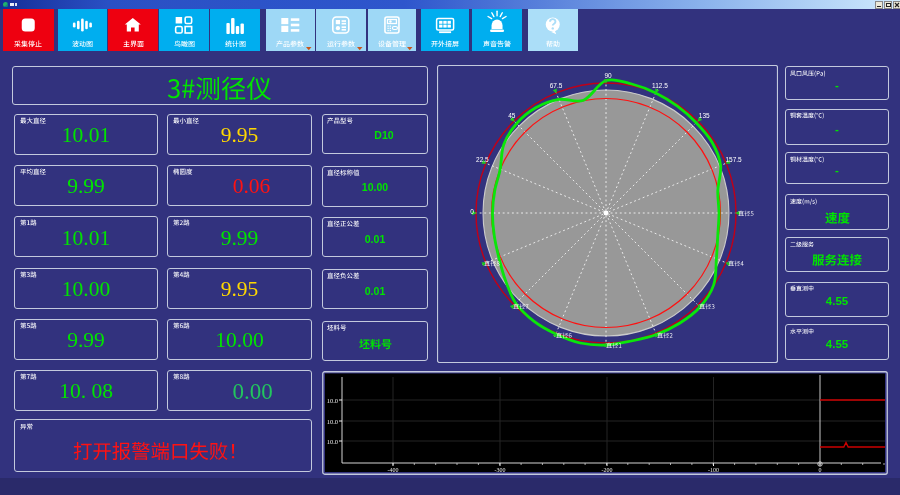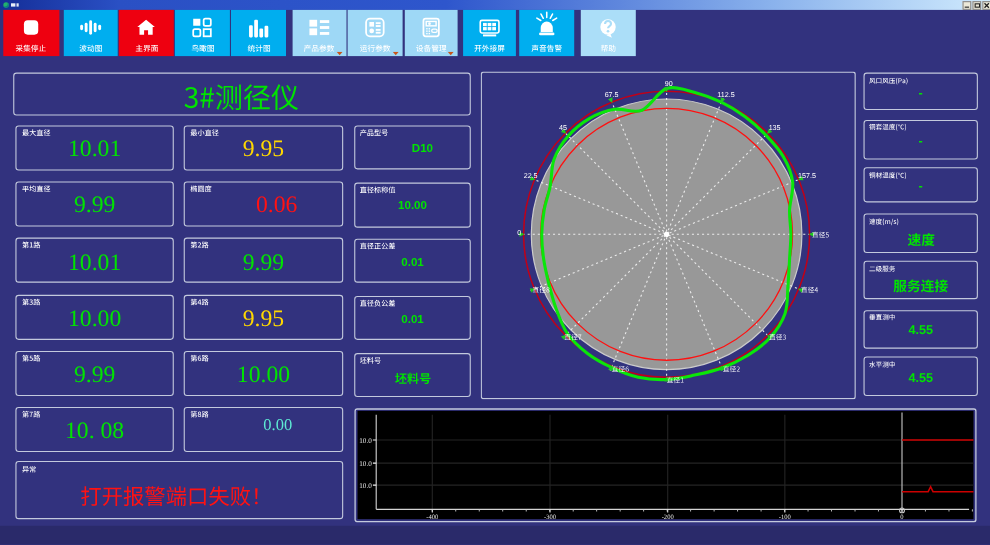--- a/index.html
+++ b/index.html
@@ -230,21 +230,21 @@
 <div class="val" style="left:167px;top:328.0px;width:145px;font-size:21.5px;font-family:'Liberation Serif',serif;color:#00e400">10.00</div>
 <div class="card" style="left:14px;top:369.5px;width:144px;height:41px"></div>
 <svg style="position:absolute;left:19.0px;top:372.5px" width="19" height="11">
       <path fill="#ffffff" d="M2.4 3.4H6.0V2.9H1.8V2.4H6.6V3.9H2.4ZM2.1 3.4H2.7Q2.6 3.7 2.6 3.9Q2.6 4.2 2.5 4.5Q2.5 4.7 2.4 4.9H1.8Q1.9 4.7 1.9 4.5Q2.0 4.2 2.0 3.9Q2.1 3.6 2.1 3.4ZM2.2 4.4H6.4V4.9H2.1ZM6.3 4.4H6.9Q6.9 4.4 6.9 4.5Q6.9 4.6 6.9 4.7Q6.8 5.3 6.8 5.7Q6.7 6.0 6.6 6.1Q6.5 6.2 6.4 6.3Q6.3 6.3 6.1 6.3Q6.0 6.3 5.8 6.3Q5.5 6.3 5.3 6.3Q5.3 6.2 5.2 6.0Q5.2 5.9 5.1 5.8Q5.3 5.8 5.5 5.8Q5.7 5.8 5.8 5.8Q5.9 5.8 6.0 5.8Q6.0 5.8 6.0 5.7Q6.1 5.7 6.2 5.4Q6.2 5.1 6.3 4.5ZM3.9 2.5H4.5V6.6H3.9ZM3.8 4.6 4.2 4.8Q4.0 5.2 3.6 5.5Q3.2 5.9 2.7 6.1Q2.2 6.4 1.8 6.6Q1.7 6.5 1.7 6.4Q1.6 6.3 1.5 6.2Q1.5 6.2 1.4 6.1Q1.8 6.0 2.3 5.7Q2.7 5.5 3.1 5.2Q3.5 4.9 3.8 4.6ZM2.3 1.1H4.3V1.6H2.3ZM4.8 1.1H7.2V1.5H4.8ZM2.3 0.5 2.9 0.7Q2.7 1.2 2.4 1.6Q2.1 2.1 1.8 2.4Q1.7 2.3 1.6 2.3Q1.5 2.2 1.4 2.2Q1.3 2.1 1.3 2.1Q1.6 1.8 1.9 1.4Q2.2 1.0 2.3 0.5ZM4.9 0.5 5.5 0.7Q5.3 1.1 5.1 1.6Q4.8 2.1 4.6 2.4Q4.5 2.3 4.4 2.3Q4.3 2.2 4.2 2.1Q4.1 2.1 4.0 2.0Q4.3 1.8 4.5 1.4Q4.8 1.0 4.9 0.5ZM2.7 1.5 3.2 1.3Q3.3 1.5 3.4 1.7Q3.6 2.0 3.6 2.1L3.1 2.3Q3.0 2.1 2.9 1.9Q2.8 1.7 2.7 1.5ZM5.4 1.5 5.9 1.3Q6.1 1.5 6.3 1.7Q6.4 1.9 6.5 2.1L6.0 2.3Q5.9 2.1 5.7 1.9Q5.6 1.7 5.4 1.5Z M8.8 6.0Q8.8 5.4 8.9 4.8Q8.9 4.3 9.1 3.8Q9.2 3.3 9.5 2.8Q9.7 2.4 10.1 1.9H7.8V1.3H10.9V1.7Q10.5 2.2 10.2 2.7Q10.0 3.2 9.8 3.7Q9.7 4.2 9.6 4.8Q9.6 5.3 9.5 6.0Z M14.7 5.8H16.8V6.3H14.7ZM15.0 1.2H16.7V1.7H15.0ZM14.4 4.2H17.1V6.6H16.5V4.7H15.0V6.6H14.4ZM16.5 1.2H16.6L16.7 1.2L17.1 1.3Q16.9 1.9 16.6 2.4Q16.3 3.0 15.9 3.3Q15.5 3.7 15.1 4.0Q14.6 4.3 14.2 4.6Q14.1 4.4 14.0 4.3Q13.9 4.2 13.8 4.1Q14.2 3.9 14.7 3.7Q15.1 3.4 15.4 3.0Q15.8 2.7 16.0 2.2Q16.3 1.8 16.5 1.3ZM15.1 0.6 15.7 0.7Q15.5 1.1 15.3 1.6Q15.1 2.0 14.9 2.3Q14.6 2.7 14.3 2.9Q14.3 2.9 14.2 2.8Q14.1 2.7 14.0 2.7Q13.9 2.6 13.9 2.6Q14.3 2.2 14.6 1.7Q14.9 1.1 15.1 0.6ZM15.0 1.5Q15.1 1.9 15.4 2.2Q15.6 2.6 15.9 2.9Q16.3 3.2 16.7 3.5Q17.1 3.8 17.6 4.0Q17.5 4.0 17.4 4.1Q17.4 4.2 17.3 4.3Q17.2 4.4 17.2 4.5Q16.7 4.3 16.3 4.0Q15.9 3.6 15.5 3.3Q15.2 2.9 15.0 2.5Q14.7 2.2 14.6 1.8ZM11.7 3.4H12.2V5.8H11.7ZM12.3 1.3V2.4H13.4V1.3ZM11.8 0.8H13.9V2.9H11.8ZM12.7 2.7H13.2V5.6H12.7ZM11.4 5.7Q11.7 5.6 12.2 5.6Q12.6 5.5 13.1 5.4Q13.6 5.2 14.0 5.1L14.1 5.7Q13.4 5.8 12.7 6.0Q12.1 6.2 11.5 6.3ZM12.9 3.7H14.0V4.3H12.9Z"></path>
     </svg>
 <div class="val" style="left:14px;top:379.0px;width:144px;font-size:21.5px;font-family:'Liberation Serif',serif;color:#00e400">10. 08</div>
 <div class="card" style="left:167px;top:369.5px;width:145px;height:41px"></div>
 <svg style="position:absolute;left:172.0px;top:372.5px" width="19" height="11">
       <path fill="#ffffff" d="M2.4 3.4H6.0V2.9H1.8V2.4H6.6V3.9H2.4ZM2.1 3.4H2.7Q2.6 3.7 2.6 3.9Q2.6 4.2 2.5 4.5Q2.5 4.7 2.4 4.9H1.8Q1.9 4.7 1.9 4.5Q2.0 4.2 2.0 3.9Q2.1 3.6 2.1 3.4ZM2.2 4.4H6.4V4.9H2.1ZM6.3 4.4H6.9Q6.9 4.4 6.9 4.5Q6.9 4.6 6.9 4.7Q6.8 5.3 6.8 5.7Q6.7 6.0 6.6 6.1Q6.5 6.2 6.4 6.3Q6.3 6.3 6.1 6.3Q6.0 6.3 5.8 6.3Q5.5 6.3 5.3 6.3Q5.3 6.2 5.2 6.0Q5.2 5.9 5.1 5.8Q5.3 5.8 5.5 5.8Q5.7 5.8 5.8 5.8Q5.9 5.8 6.0 5.8Q6.0 5.8 6.0 5.7Q6.1 5.7 6.2 5.4Q6.2 5.1 6.3 4.5ZM3.9 2.5H4.5V6.6H3.9ZM3.8 4.6 4.2 4.8Q4.0 5.2 3.6 5.5Q3.2 5.9 2.7 6.1Q2.2 6.4 1.8 6.6Q1.7 6.5 1.7 6.4Q1.6 6.3 1.5 6.2Q1.5 6.2 1.4 6.1Q1.8 6.0 2.3 5.7Q2.7 5.5 3.1 5.2Q3.5 4.9 3.8 4.6ZM2.3 1.1H4.3V1.6H2.3ZM4.8 1.1H7.2V1.5H4.8ZM2.3 0.5 2.9 0.7Q2.7 1.2 2.4 1.6Q2.1 2.1 1.8 2.4Q1.7 2.3 1.6 2.3Q1.5 2.2 1.4 2.2Q1.3 2.1 1.3 2.1Q1.6 1.8 1.9 1.4Q2.2 1.0 2.3 0.5ZM4.9 0.5 5.5 0.7Q5.3 1.1 5.1 1.6Q4.8 2.1 4.6 2.4Q4.5 2.3 4.4 2.3Q4.3 2.2 4.2 2.1Q4.1 2.1 4.0 2.0Q4.3 1.8 4.5 1.4Q4.8 1.0 4.9 0.5ZM2.7 1.5 3.2 1.3Q3.3 1.5 3.4 1.7Q3.6 2.0 3.6 2.1L3.1 2.3Q3.0 2.1 2.9 1.9Q2.8 1.7 2.7 1.5ZM5.4 1.5 5.9 1.3Q6.1 1.5 6.3 1.7Q6.4 1.9 6.5 2.1L6.0 2.3Q5.9 2.1 5.7 1.9Q5.6 1.7 5.4 1.5Z M9.4 6.1Q8.9 6.1 8.6 6.0Q8.2 5.8 8.0 5.5Q7.8 5.2 7.8 4.9Q7.8 4.5 7.9 4.3Q8.0 4.0 8.2 3.9Q8.4 3.7 8.7 3.6V3.5Q8.4 3.3 8.2 3.1Q8.0 2.8 8.0 2.4Q8.0 2.0 8.2 1.8Q8.4 1.5 8.7 1.3Q9.0 1.2 9.4 1.2Q9.8 1.2 10.1 1.3Q10.4 1.5 10.6 1.8Q10.7 2.1 10.7 2.4Q10.7 2.7 10.6 2.9Q10.5 3.1 10.4 3.3Q10.3 3.5 10.1 3.6V3.6Q10.3 3.7 10.5 3.9Q10.7 4.1 10.8 4.3Q10.9 4.5 10.9 4.9Q10.9 5.2 10.7 5.5Q10.5 5.8 10.2 6.0Q9.8 6.1 9.4 6.1ZM9.7 3.4Q9.9 3.2 10.0 3.0Q10.1 2.7 10.1 2.5Q10.1 2.3 10.0 2.1Q9.9 1.9 9.8 1.8Q9.6 1.7 9.4 1.7Q9.1 1.7 8.9 1.9Q8.7 2.1 8.7 2.4Q8.7 2.7 8.8 2.9Q9.0 3.0 9.2 3.2Q9.4 3.3 9.7 3.4ZM9.4 5.6Q9.6 5.6 9.8 5.5Q10.0 5.4 10.1 5.2Q10.2 5.1 10.2 4.9Q10.2 4.6 10.1 4.5Q10.0 4.3 9.9 4.2Q9.7 4.1 9.5 4.0Q9.3 3.9 9.0 3.8Q8.8 4.0 8.6 4.2Q8.5 4.5 8.5 4.8Q8.5 5.0 8.6 5.2Q8.7 5.4 8.9 5.5Q9.1 5.6 9.4 5.6Z M14.7 5.8H16.8V6.3H14.7ZM15.0 1.2H16.7V1.7H15.0ZM14.4 4.2H17.1V6.6H16.5V4.7H15.0V6.6H14.4ZM16.5 1.2H16.6L16.7 1.2L17.1 1.3Q16.9 1.9 16.6 2.4Q16.3 3.0 15.9 3.3Q15.5 3.7 15.1 4.0Q14.6 4.3 14.2 4.6Q14.1 4.4 14.0 4.3Q13.9 4.2 13.8 4.1Q14.2 3.9 14.7 3.7Q15.1 3.4 15.4 3.0Q15.8 2.7 16.0 2.2Q16.3 1.8 16.5 1.3ZM15.1 0.6 15.7 0.7Q15.5 1.1 15.3 1.6Q15.1 2.0 14.9 2.3Q14.6 2.7 14.3 2.9Q14.3 2.9 14.2 2.8Q14.1 2.7 14.0 2.7Q13.9 2.6 13.9 2.6Q14.3 2.2 14.6 1.7Q14.9 1.1 15.1 0.6ZM15.0 1.5Q15.1 1.9 15.4 2.2Q15.6 2.6 15.9 2.9Q16.3 3.2 16.7 3.5Q17.1 3.8 17.6 4.0Q17.5 4.0 17.4 4.1Q17.4 4.2 17.3 4.3Q17.2 4.4 17.2 4.5Q16.7 4.3 16.3 4.0Q15.9 3.6 15.5 3.3Q15.2 2.9 15.0 2.5Q14.7 2.2 14.6 1.8ZM11.7 3.4H12.2V5.8H11.7ZM12.3 1.3V2.4H13.4V1.3ZM11.8 0.8H13.9V2.9H11.8ZM12.7 2.7H13.2V5.6H12.7ZM11.4 5.7Q11.7 5.6 12.2 5.6Q12.6 5.5 13.1 5.4Q13.6 5.2 14.0 5.1L14.1 5.7Q13.4 5.8 12.7 6.0Q12.1 6.2 11.5 6.3ZM12.9 3.7H14.0V4.3H12.9Z"></path>
     </svg>
-<div class="val" style="left:167px;top:379.0px;width:171px;font-size:15px;font-family:'Liberation Serif',serif;color:#5eead4">0.00</div>
+<div class="val" style="left:167px;top:379.0px;width:171px;font-size:23px;font-family:'Liberation Serif',serif;color:#22c55e">0.00</div>
 <div class="card" style="left:14px;top:419px;width:298px;height:53px"></div>
 <svg style="position:absolute;left:19.0px;top:422.5px" width="15" height="11">
       <path fill="#ffffff" d="M1.3 4.5H7.2V5.1H1.3ZM2.7 3.9H3.3V4.4Q3.3 4.7 3.2 5.0Q3.2 5.3 3.0 5.6Q2.9 5.9 2.5 6.1Q2.2 6.4 1.7 6.6Q1.7 6.5 1.6 6.4Q1.5 6.4 1.5 6.3Q1.4 6.2 1.3 6.1Q1.8 6.0 2.0 5.7Q2.3 5.5 2.4 5.3Q2.6 5.1 2.6 4.9Q2.7 4.6 2.7 4.4ZM5.2 3.9H5.8V6.6H5.2ZM1.9 1.2H2.5V2.8Q2.5 3.0 2.6 3.0Q2.6 3.1 2.8 3.1Q3.0 3.2 3.4 3.2Q3.4 3.2 3.6 3.2Q3.8 3.2 4.1 3.2Q4.3 3.2 4.5 3.2Q4.8 3.2 5.1 3.2Q5.3 3.2 5.5 3.2Q5.7 3.2 5.8 3.2Q6.1 3.2 6.2 3.1Q6.4 3.1 6.4 3.0Q6.5 2.8 6.5 2.6Q6.6 2.6 6.8 2.7Q7.0 2.7 7.1 2.8Q7.0 3.1 6.9 3.3Q6.8 3.5 6.6 3.6Q6.3 3.7 5.8 3.7Q5.8 3.7 5.6 3.7Q5.4 3.7 5.1 3.7Q4.9 3.7 4.6 3.7Q4.3 3.7 4.1 3.7Q3.8 3.7 3.6 3.7Q3.5 3.7 3.4 3.7Q2.8 3.7 2.5 3.6Q2.2 3.6 2.0 3.4Q1.9 3.2 1.9 2.8ZM2.1 2.0H5.8V1.4H1.9V0.9H6.4V2.5H2.1Z M10.5 3.7H11.1V6.6H10.5ZM9.6 2.9V3.4H11.9V2.9ZM9.0 2.4H12.5V3.9H9.0ZM8.4 4.4H12.8V4.9H9.1V6.3H8.4ZM12.5 4.4H13.1V5.7Q13.1 5.9 13.1 6.1Q13.0 6.2 12.9 6.3Q12.7 6.3 12.4 6.3Q12.2 6.3 11.8 6.3Q11.8 6.2 11.7 6.1Q11.6 5.9 11.6 5.8Q11.8 5.8 11.9 5.8Q12.1 5.8 12.2 5.8Q12.3 5.8 12.4 5.8Q12.5 5.8 12.5 5.8Q12.5 5.8 12.5 5.7ZM10.5 0.6H11.1V1.7H10.5ZM8.0 1.5H13.5V3.0H12.9V2.1H8.6V3.0H8.0ZM8.5 0.8 9.1 0.6Q9.3 0.8 9.4 1.0Q9.5 1.2 9.6 1.3L9.0 1.6Q9.0 1.4 8.8 1.2Q8.7 1.0 8.5 0.8ZM12.4 0.6 13.0 0.8Q12.9 1.0 12.7 1.2Q12.5 1.4 12.4 1.6L11.9 1.4Q12.0 1.3 12.1 1.1Q12.1 1.0 12.2 0.9Q12.3 0.7 12.4 0.6Z"></path>
     </svg>
 <svg class="abs" style="left:72.7px;top:441px" width="177" height="25">
       <path fill="#ff1212" d="M0.8 11.4Q1.7 11.1 2.9 10.8Q4.1 10.5 5.4 10.1Q6.7 9.7 8.0 9.4L8.2 10.7Q6.4 11.3 4.5 11.8Q2.7 12.4 1.2 12.8ZM0.9 5.0H8.0V6.4H0.9ZM3.9 1.1H5.3V17.0Q5.3 17.6 5.1 18.0Q5.0 18.3 4.6 18.5Q4.2 18.7 3.6 18.7Q2.9 18.8 1.9 18.8Q1.9 18.5 1.7 18.1Q1.6 17.7 1.5 17.4Q2.1 17.4 2.7 17.4Q3.3 17.4 3.5 17.4Q3.9 17.4 3.9 17.0ZM8.1 2.7H18.7V4.2H8.1ZM13.6 3.3H15.2V16.8Q15.2 17.6 15.0 18.0Q14.8 18.4 14.2 18.6Q13.7 18.8 12.8 18.8Q11.8 18.8 10.5 18.8Q10.4 18.6 10.3 18.3Q10.2 18.1 10.1 17.8Q10.0 17.5 9.9 17.3Q10.6 17.3 11.2 17.3Q11.9 17.3 12.4 17.3Q12.9 17.3 13.1 17.3Q13.4 17.3 13.5 17.2Q13.6 17.1 13.6 16.8Z M21.1 2.4H37.2V3.8H21.1ZM20.4 9.3H37.8V10.7H20.4ZM32.0 3.1H33.5V19.0H32.0ZM25.1 3.1H26.6V8.5Q26.6 9.9 26.4 11.3Q26.2 12.7 25.8 14.1Q25.3 15.5 24.3 16.7Q23.3 18.0 21.6 19.0Q21.5 18.8 21.3 18.6Q21.1 18.5 20.9 18.3Q20.6 18.1 20.5 17.9Q22.0 17.0 22.9 15.9Q23.9 14.7 24.3 13.5Q24.8 12.3 24.9 11.0Q25.1 9.7 25.1 8.5Z M48.0 8.4H55.7V9.7H48.0ZM50.2 9.1Q50.9 11.0 51.9 12.7Q53.0 14.4 54.4 15.6Q55.8 16.9 57.5 17.7Q57.3 17.8 57.1 18.0Q56.9 18.2 56.8 18.5Q56.6 18.7 56.5 18.9Q54.7 18.0 53.3 16.6Q51.9 15.2 50.8 13.4Q49.7 11.5 48.9 9.5ZM55.3 8.4H55.6L55.9 8.4L56.8 8.7Q56.3 10.9 55.4 12.9Q54.4 14.8 52.9 16.4Q51.5 18.0 49.6 19.0Q49.4 18.7 49.1 18.4Q48.8 18.1 48.6 17.9Q49.9 17.2 51.0 16.2Q52.2 15.3 53.0 14.0Q53.9 12.8 54.4 11.5Q55.0 10.1 55.3 8.7ZM54.7 1.8H56.2Q56.2 1.8 56.2 2.0Q56.2 2.2 56.2 2.4Q56.1 4.4 55.9 5.4Q55.8 6.3 55.5 6.7Q55.2 6.9 54.9 7.0Q54.5 7.1 54.0 7.2Q53.6 7.2 52.7 7.2Q51.8 7.2 50.9 7.1Q50.9 6.8 50.8 6.5Q50.6 6.2 50.5 5.9Q51.1 6.0 51.7 6.0Q52.3 6.0 52.8 6.0Q53.2 6.0 53.4 6.0Q53.7 6.0 53.9 6.0Q54.1 6.0 54.2 5.9Q54.4 5.7 54.5 5.3Q54.5 4.9 54.6 4.1Q54.7 3.3 54.7 2.0ZM39.4 11.4Q40.3 11.1 41.4 10.9Q42.5 10.6 43.7 10.2Q44.9 9.9 46.1 9.5L46.3 10.9Q44.6 11.4 42.9 12.0Q41.2 12.5 39.8 12.9ZM39.7 5.0H46.1V6.4H39.7ZM42.5 1.1H43.9V17.1Q43.9 17.8 43.8 18.2Q43.6 18.5 43.2 18.7Q42.7 18.9 42.0 18.9Q41.3 19.0 40.1 18.9Q40.1 18.7 39.9 18.3Q39.8 17.9 39.6 17.6Q40.5 17.6 41.1 17.6Q41.8 17.6 42.0 17.6Q42.3 17.6 42.4 17.5Q42.5 17.4 42.5 17.1ZM47.0 1.8H55.2V3.1H48.5V18.9H47.0Z M62.7 17.5H73.2V18.4H62.7ZM61.9 13.6H73.9V14.5H61.9ZM61.9 11.9H73.9V12.8H61.9ZM59.5 10.1H76.2V11.1H59.5ZM61.8 15.3H74.1V18.9H72.7V16.2H63.2V19.0H61.8ZM59.2 2.0H68.4V2.9H59.2ZM61.5 1.1H62.8V3.6H61.5ZM65.0 1.1H66.2V3.6H65.0ZM70.3 2.7H76.6V3.8H70.3ZM61.2 4.2H66.8V5.1H61.2ZM70.6 1.1 71.7 1.3Q71.3 2.8 70.4 4.0Q69.6 5.2 68.7 6.1Q68.6 6.0 68.4 5.8Q68.2 5.7 68.1 5.5Q67.9 5.4 67.7 5.3Q68.7 4.5 69.4 3.4Q70.1 2.3 70.6 1.1ZM74.1 3.1 75.4 3.3Q75.0 4.9 74.1 6.0Q73.2 7.2 71.9 7.9Q70.7 8.7 69.1 9.3Q69.0 9.1 68.9 8.9Q68.8 8.7 68.6 8.5Q68.5 8.3 68.4 8.2Q70.6 7.6 72.1 6.4Q73.6 5.2 74.1 3.1ZM70.6 3.5Q71.4 5.3 73.0 6.6Q74.6 7.8 76.8 8.4Q76.6 8.6 76.4 8.9Q76.2 9.2 76.0 9.5Q73.7 8.8 72.1 7.4Q70.4 5.9 69.5 3.8ZM60.9 5.7H65.0V8.5H60.9V7.7H63.9V6.5H60.9ZM66.4 4.2H67.6Q67.6 4.2 67.6 4.4Q67.6 4.6 67.6 4.7Q67.5 6.1 67.4 6.9Q67.3 7.8 67.2 8.2Q67.1 8.7 66.9 8.9Q66.8 9.1 66.5 9.2Q66.3 9.3 66.0 9.3Q65.8 9.3 65.4 9.3Q65.1 9.3 64.7 9.3Q64.6 9.1 64.6 8.8Q64.5 8.5 64.4 8.2Q64.8 8.3 65.0 8.3Q65.3 8.3 65.5 8.3Q65.6 8.3 65.7 8.3Q65.8 8.2 65.9 8.1Q66.0 7.9 66.1 7.1Q66.3 6.3 66.4 4.4ZM61.1 3.5 62.3 3.7Q61.9 4.6 61.3 5.5Q60.7 6.3 59.7 7.1Q59.6 6.9 59.3 6.6Q59.0 6.4 58.8 6.3Q59.7 5.7 60.3 4.9Q60.8 4.2 61.1 3.5ZM60.5 5.7H61.5V9.0H60.5ZM66.8 9.1 68.1 8.7Q68.3 9.1 68.6 9.6Q68.8 10.0 68.9 10.4L67.6 10.8Q67.5 10.4 67.3 9.9Q67.0 9.5 66.8 9.1Z M84.9 8.1H96.2V9.4H84.9ZM88.5 11.7H89.7V18.8H88.5ZM91.5 11.7H92.6V18.7H91.5ZM89.8 1.1H91.2V6.1H89.8ZM85.5 11.2H95.1V12.5H86.8V18.9H85.5ZM94.4 11.2H95.7V17.6Q95.7 18.1 95.6 18.3Q95.5 18.6 95.2 18.8Q94.9 18.9 94.5 18.9Q94.1 19.0 93.4 19.0Q93.4 18.7 93.3 18.4Q93.1 18.1 93.0 17.8Q93.4 17.8 93.8 17.8Q94.1 17.8 94.2 17.8Q94.4 17.8 94.4 17.6ZM89.7 8.6 91.4 8.9Q91.1 9.7 90.9 10.6Q90.6 11.5 90.4 12.1L89.1 11.7Q89.3 11.0 89.5 10.1Q89.7 9.2 89.7 8.6ZM85.7 2.1H87.1V5.4H94.1V2.1H95.5V6.7H85.7ZM78.6 4.8H85.1V6.1H78.6ZM78.4 15.6Q79.7 15.3 81.5 14.9Q83.2 14.4 85.1 14.0L85.2 15.4Q83.5 15.8 81.8 16.2Q80.1 16.7 78.8 17.0ZM79.2 7.2 80.3 7.0Q80.5 8.2 80.7 9.4Q80.9 10.6 81.0 11.8Q81.2 13.0 81.2 14.0L80.0 14.2Q80.0 13.2 79.9 12.0Q79.8 10.8 79.6 9.6Q79.4 8.3 79.2 7.2ZM83.2 6.9 84.5 7.1Q84.4 8.1 84.2 9.2Q84.0 10.2 83.8 11.3Q83.6 12.4 83.4 13.4Q83.2 14.4 83.0 15.2L82.0 14.9Q82.2 14.1 82.4 13.1Q82.6 12.1 82.7 11.0Q82.9 9.9 83.0 8.9Q83.1 7.8 83.2 6.9ZM80.5 1.7 81.7 1.3Q82.1 2.0 82.5 2.8Q82.9 3.5 83.1 4.1L81.8 4.6Q81.6 4.0 81.3 3.2Q80.9 2.3 80.5 1.7Z M99.5 3.1H114.0V18.4H112.4V4.6H101.0V18.5H99.5ZM100.1 15.3H113.5V16.8H100.1Z M117.4 9.8H134.8V11.3H117.4ZM121.0 1.4 122.5 1.7Q122.1 3.1 121.5 4.5Q121.0 5.8 120.3 7.0Q119.7 8.1 119.0 9.0Q118.8 8.9 118.5 8.8Q118.3 8.6 118.0 8.5Q117.7 8.3 117.6 8.3Q118.3 7.4 119.0 6.3Q119.6 5.2 120.1 4.0Q120.6 2.7 121.0 1.4ZM120.8 4.5H133.1V6.0H120.1ZM127.0 10.1Q127.9 13.1 129.9 15.0Q131.9 16.9 135.2 17.6Q135.1 17.8 134.9 18.0Q134.7 18.3 134.5 18.5Q134.4 18.8 134.3 19.0Q132.0 18.4 130.3 17.2Q128.6 16.1 127.5 14.4Q126.3 12.7 125.6 10.5ZM125.3 1.1H126.8V7.1Q126.8 8.5 126.6 9.8Q126.4 11.2 125.9 12.5Q125.5 13.8 124.5 14.9Q123.6 16.1 122.0 17.2Q120.4 18.2 118.1 19.0Q118.0 18.8 117.9 18.6Q117.7 18.3 117.6 18.1Q117.4 17.9 117.2 17.7Q119.4 17.0 120.8 16.1Q122.3 15.1 123.2 14.1Q124.1 13.0 124.5 11.9Q125.0 10.7 125.1 9.5Q125.3 8.3 125.3 7.1Z M140.3 4.7H141.6V9.9Q141.6 11.0 141.5 12.2Q141.4 13.4 140.9 14.6Q140.5 15.8 139.7 16.9Q138.9 18.1 137.4 18.9Q137.3 18.7 137.0 18.4Q136.8 18.1 136.5 18.0Q137.9 17.2 138.6 16.2Q139.4 15.2 139.8 14.1Q140.1 13.0 140.2 11.9Q140.3 10.8 140.3 9.9ZM141.4 14.9 142.4 14.3Q142.9 14.8 143.3 15.5Q143.8 16.1 144.2 16.7Q144.6 17.3 144.9 17.7L143.8 18.5Q143.6 18.0 143.2 17.4Q142.8 16.8 142.3 16.1Q141.8 15.5 141.4 14.9ZM137.5 2.0H144.4V13.8H143.2V3.4H138.7V13.8H137.5ZM147.8 1.3 149.1 1.6Q148.8 3.2 148.2 4.8Q147.7 6.4 147.1 7.8Q146.5 9.2 145.7 10.3Q145.6 10.2 145.4 9.9Q145.3 9.7 145.1 9.5Q144.9 9.3 144.8 9.1Q145.5 8.1 146.0 6.9Q146.6 5.6 147.0 4.2Q147.5 2.8 147.8 1.3ZM147.1 4.5H154.2V5.8H147.1ZM151.6 5.1H151.8L152.1 5.0L152.9 5.3Q152.5 9.0 151.5 11.7Q150.6 14.4 149.2 16.2Q147.7 17.9 145.9 18.9Q145.8 18.8 145.6 18.6Q145.5 18.4 145.3 18.2Q145.1 18.0 145.0 17.9Q146.8 16.9 148.2 15.3Q149.5 13.7 150.4 11.3Q151.3 8.8 151.6 5.4ZM147.2 7.4Q147.8 9.7 148.8 11.7Q149.8 13.8 151.3 15.4Q152.7 16.9 154.5 17.8Q154.3 18.0 154.0 18.3Q153.8 18.7 153.6 18.9Q151.7 17.9 150.2 16.2Q148.8 14.5 147.7 12.3Q146.7 10.2 146.0 7.6Z M159.4 12.7 159.0 5.2 159.0 2.9H161.1L161.1 5.2L160.7 12.7ZM160.1 17.5Q159.5 17.5 159.2 17.1Q158.8 16.8 158.8 16.2Q158.8 15.6 159.2 15.3Q159.5 14.9 160.1 14.9Q160.6 14.9 160.9 15.3Q161.3 15.6 161.3 16.2Q161.3 16.8 160.9 17.1Q160.6 17.5 160.1 17.5Z"></path>
     </svg>
 <div class="card" style="left:322px;top:113.5px;width:106px;height:40px"></div>
 <svg style="position:absolute;left:326.0px;top:116.5px" width="28" height="11">
       <path fill="#ffffff" d="M2.1 3.0H7.1V3.6H2.1ZM1.7 1.3H6.9V1.9H1.7ZM1.8 3.0H2.4V3.9Q2.4 4.2 2.4 4.6Q2.4 4.9 2.3 5.3Q2.2 5.7 2.1 6.0Q1.9 6.4 1.7 6.7Q1.7 6.6 1.6 6.5Q1.5 6.4 1.4 6.3Q1.3 6.3 1.2 6.2Q1.5 5.9 1.6 5.5Q1.7 5.1 1.7 4.6Q1.8 4.2 1.8 3.9ZM2.7 2.1 3.2 1.9Q3.4 2.1 3.5 2.4Q3.7 2.6 3.8 2.8L3.2 3.1Q3.1 2.9 3.0 2.6Q2.8 2.3 2.7 2.1ZM5.4 1.9 6.1 2.2Q5.9 2.4 5.7 2.7Q5.5 3.0 5.4 3.2L4.9 3.0Q5.0 2.9 5.1 2.7Q5.2 2.5 5.3 2.3Q5.4 2.1 5.4 1.9ZM3.7 0.7 4.3 0.5Q4.5 0.7 4.6 0.9Q4.7 1.1 4.8 1.3L4.1 1.5Q4.1 1.3 4.0 1.1Q3.8 0.9 3.7 0.7Z M9.5 1.4V2.5H12.0V1.4ZM8.9 0.8H12.6V3.1H8.9ZM8.0 3.7H10.4V6.5H9.8V4.3H8.6V6.6H8.0ZM11.0 3.7H13.5V6.6H12.9V4.3H11.6V6.6H11.0ZM8.3 5.7H10.0V6.3H8.3ZM11.3 5.7H13.2V6.3H11.3Z M14.6 0.8H17.6V1.3H14.6ZM14.4 2.2H17.7V2.7H14.4ZM14.3 5.8H20.2V6.4H14.3ZM15.0 4.5H19.5V5.1H15.0ZM16.5 1.0H17.0V4.0H16.5ZM17.0 3.9H17.6V6.2H17.0ZM18.1 0.9H18.6V3.1H18.1ZM19.3 0.6H19.8V3.5Q19.8 3.7 19.8 3.8Q19.7 3.9 19.6 4.0Q19.4 4.1 19.2 4.1Q18.9 4.1 18.6 4.1Q18.6 4.0 18.5 3.8Q18.4 3.7 18.4 3.6Q18.6 3.6 18.9 3.6Q19.1 3.6 19.1 3.6Q19.2 3.6 19.2 3.5Q19.3 3.5 19.3 3.5ZM15.2 1.0H15.8V2.2Q15.8 2.5 15.7 2.9Q15.6 3.3 15.4 3.6Q15.2 3.9 14.7 4.2Q14.7 4.1 14.6 4.1Q14.5 4.0 14.4 3.9Q14.4 3.8 14.3 3.8Q14.7 3.5 14.9 3.3Q15.1 3.0 15.1 2.7Q15.2 2.4 15.2 2.1Z M22.3 1.3V2.1H25.2V1.3ZM21.7 0.8H25.8V2.6H21.7ZM20.9 3.2H26.6V3.7H20.9ZM22.1 4.3H25.4V4.9H22.1ZM25.2 4.3H25.9Q25.9 4.3 25.8 4.4Q25.8 4.4 25.8 4.5Q25.8 4.6 25.8 4.6Q25.7 5.1 25.7 5.5Q25.6 5.8 25.5 6.0Q25.4 6.3 25.3 6.4Q25.2 6.5 25.0 6.5Q24.9 6.6 24.6 6.6Q24.5 6.6 24.2 6.6Q23.9 6.6 23.5 6.6Q23.5 6.4 23.5 6.3Q23.4 6.1 23.3 6.0Q23.7 6.0 24.0 6.0Q24.3 6.0 24.4 6.0Q24.6 6.0 24.6 6.0Q24.7 6.0 24.8 6.0Q24.8 5.9 24.9 5.7Q25.0 5.5 25.1 5.2Q25.1 4.9 25.2 4.4ZM22.3 3.4 22.9 3.5Q22.9 3.7 22.8 4.0Q22.7 4.2 22.6 4.5Q22.5 4.7 22.5 4.9H21.7Q21.8 4.7 21.9 4.4Q22.0 4.2 22.1 3.9Q22.2 3.6 22.3 3.4Z"></path>

